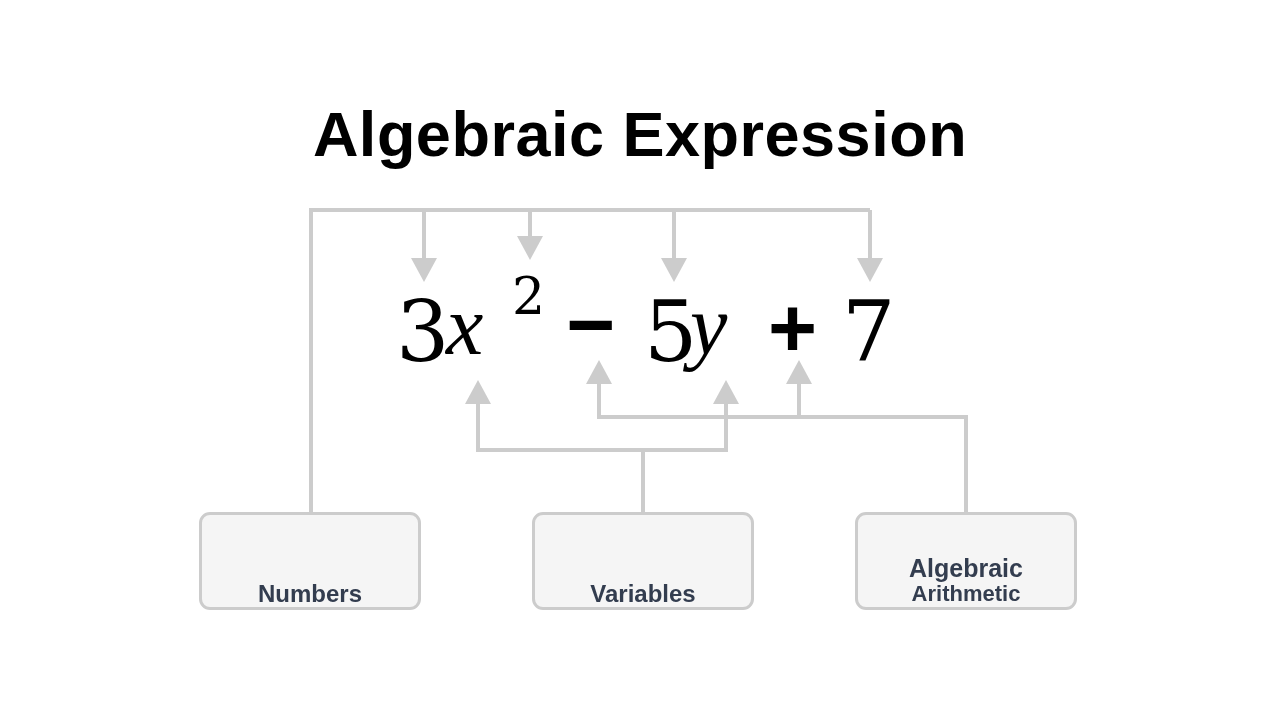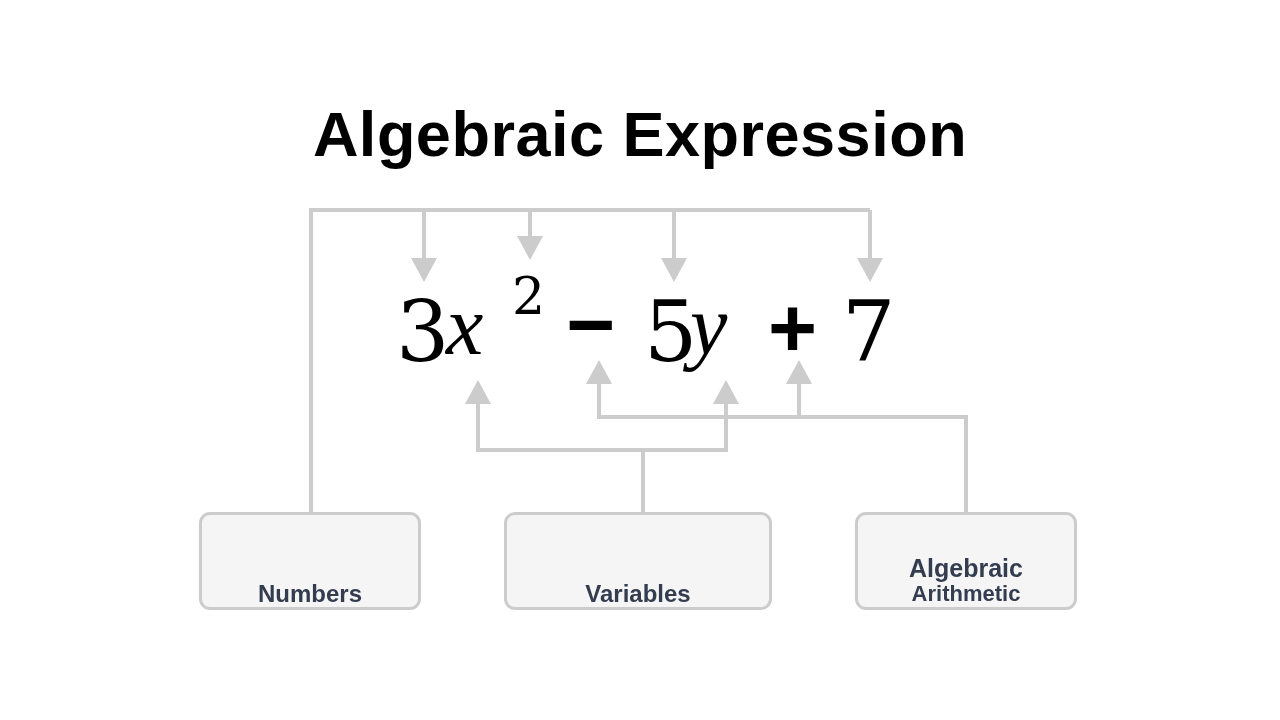--- a/index.html
+++ b/index.html
@@ -57,20 +57,20 @@
   <span class="term num" style="left:644px;top:290px;">5</span>
   <span class="term var" style="left:690px;top:284px;">y</span>
   <span class="term op" style="left:768px;top:286px;">+</span>
   <span class="term num" style="left:842px;top:290px;">7</span>
 </div>
 
 <div class="box" style="left:199px;top:512px;width:222px;height:98px;">
   <span class="l1">Numbers</span>
 </div>
 
-<div class="box" style="left:504px;top:512px;width:268px;height:98px;">
+<div class="box" style="left:532px;top:512px;width:222px;height:98px;">
   <span class="l1">Variables</span>
 </div>
 
 <div class="box" style="left:855px;top:512px;width:222px;height:98px;">
   <span class="l1" style="font-size:25px;">Algebraic</span>
   <span class="l2">Arithmetic</span>
 </div>
 
 </body></html>

